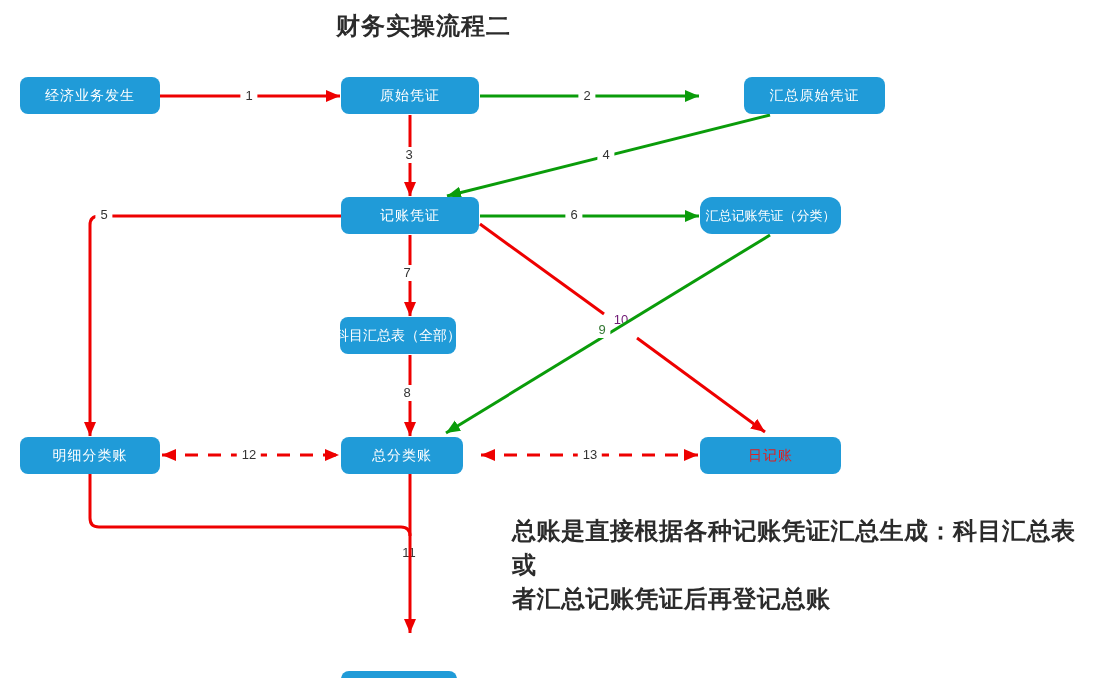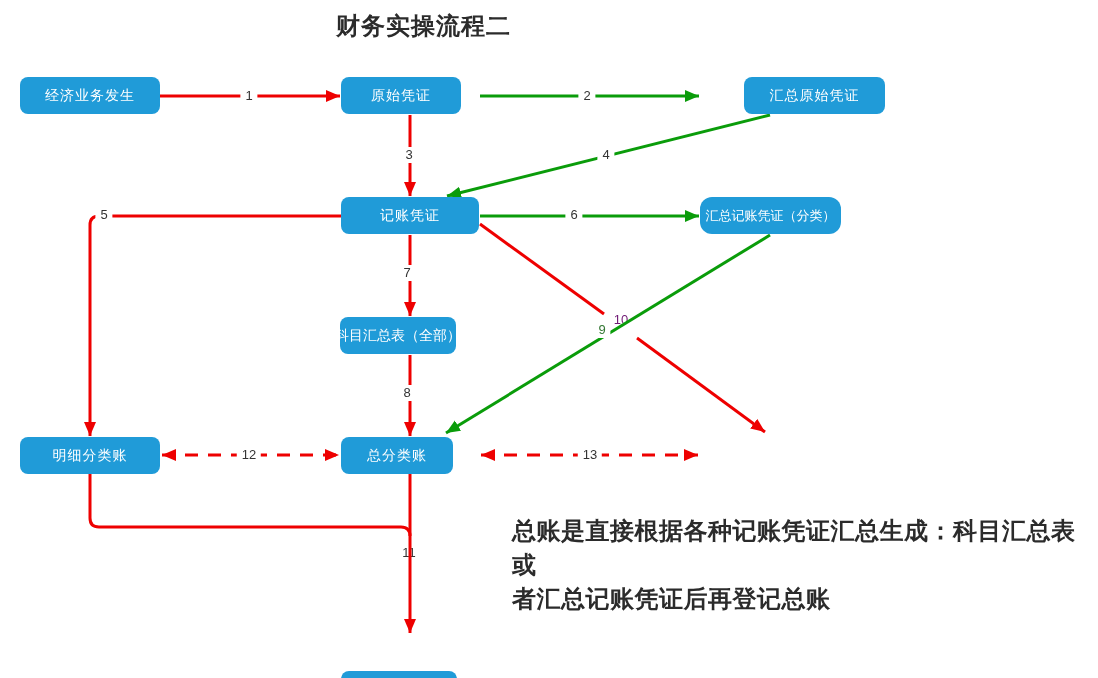--- a/index.html
+++ b/index.html
@@ -79,40 +79,43 @@
     <path d="M410,474 V633" stroke="#EE0000" stroke-width="3" fill="none" marker-end="url(#ar)"></path>
 
     <path d="M162,455 H339" stroke="#EE0000" stroke-width="3" fill="none" stroke-dasharray="13 10" marker-start="url(#ars)" marker-end="url(#ar)"></path>
 
     <path d="M481,455 H698" stroke="#EE0000" stroke-width="3" fill="none" stroke-dasharray="13 10" marker-start="url(#ars)" marker-end="url(#ar)"></path>
   </svg>
 
   <div class="node" style="left:20px; top:77px; width:140px; height:37px;">
     <span>经济业务发生</span>
   </div>
-  <div class="node" style="left:341px; top:77px; width:120px; height:37px;">
+  <div class="node" style="left:341px; top:77px; width:138px; height:37px;">
     <span>原始凭证</span>
   </div>
   <div class="node" style="left:700px; top:77px; width:141px; height:37px;margin-left:44px;">
     <span>汇总原始凭证</span>
   </div>
   <div class="node" style="left:341px; top:197px; width:138px; height:37px;">
     <span>记账凭证</span>
   </div>
   <div class="node" style="left:700px; top:197px; width:141px; height:37px; letter-spacing:0; font-size:13px;border-radius:12px;">
     <span>汇总记账凭证（分类）</span>
   </div>
   <div class="node" style="left:340px; top:317px; width:116px; height:37px; letter-spacing:0;">
     <span>科目汇总表（全部）</span>
   </div>
   <div class="node" style="left:20px; top:437px; width:140px; height:37px;">
     <span>明细分类账</span>
   </div>
-  <div class="node" style="left:341px; top:437px; width:112px; height:37px;">
+  <div class="node" style="left:341px; top:437px; width:122px; height:37px;">
     <span>总分类账</span>
+  </div>
+  <div class="node red-text" style="left:700px; top:437px; width:141px; height:37px;">
+    <span>日记账</span>
   </div>
   <div class="node" style="left:341px; top:635px; width:116px; height:38px;margin-top:36px;">
     <span>会计报表</span>
   </div>
 
   <span class="edge-label" style="left:249px; top:96px;">1</span>
   <span class="edge-label" style="left:587px; top:96px;">2</span>
   <span class="edge-label" style="left:409px; top:155px;">3</span>
   <span class="edge-label" style="left:606px; top:155px;">4</span>
   <span class="edge-label" style="left:104px; top:215px;">5</span>

